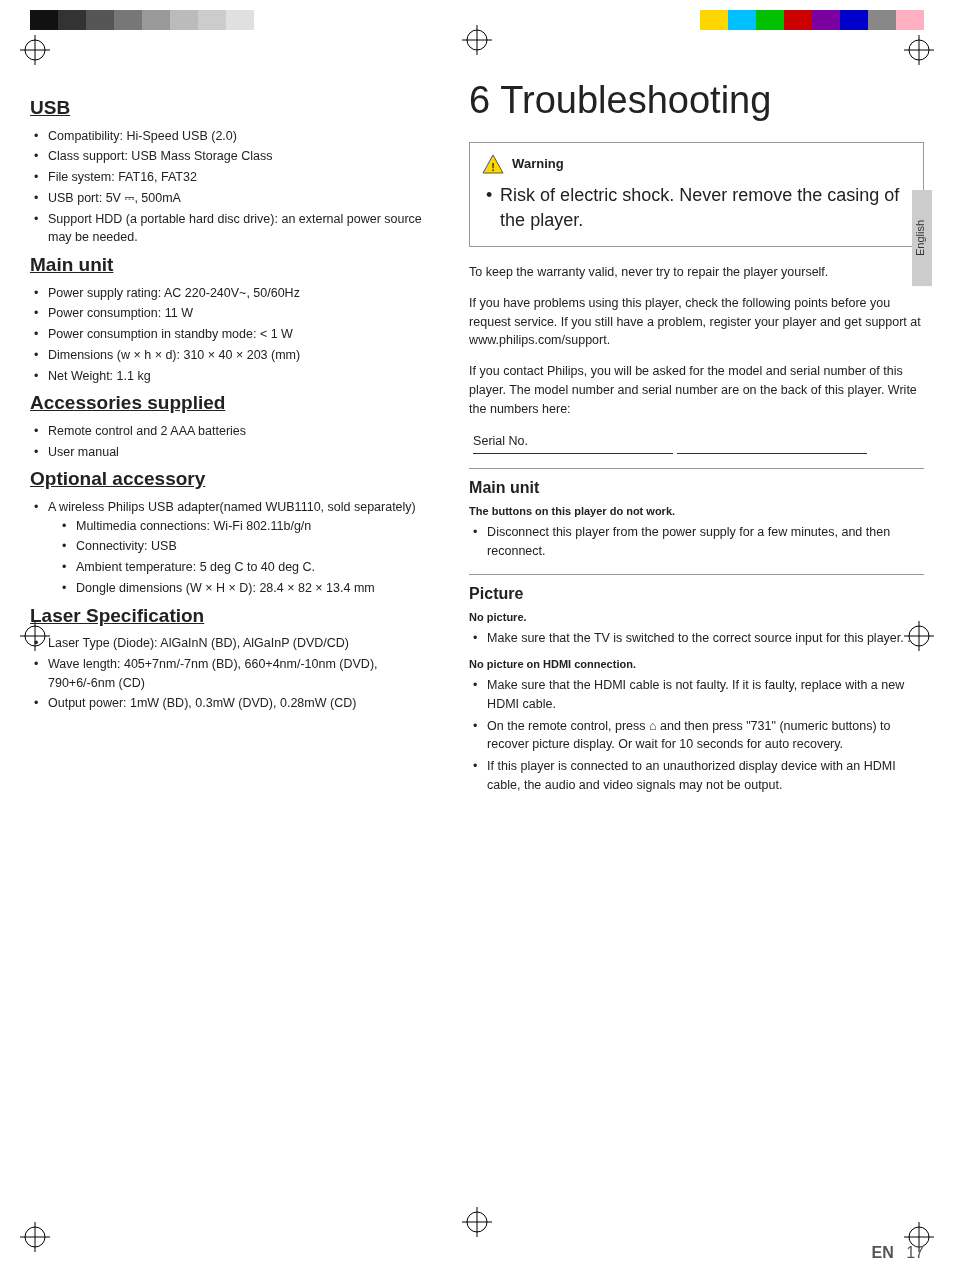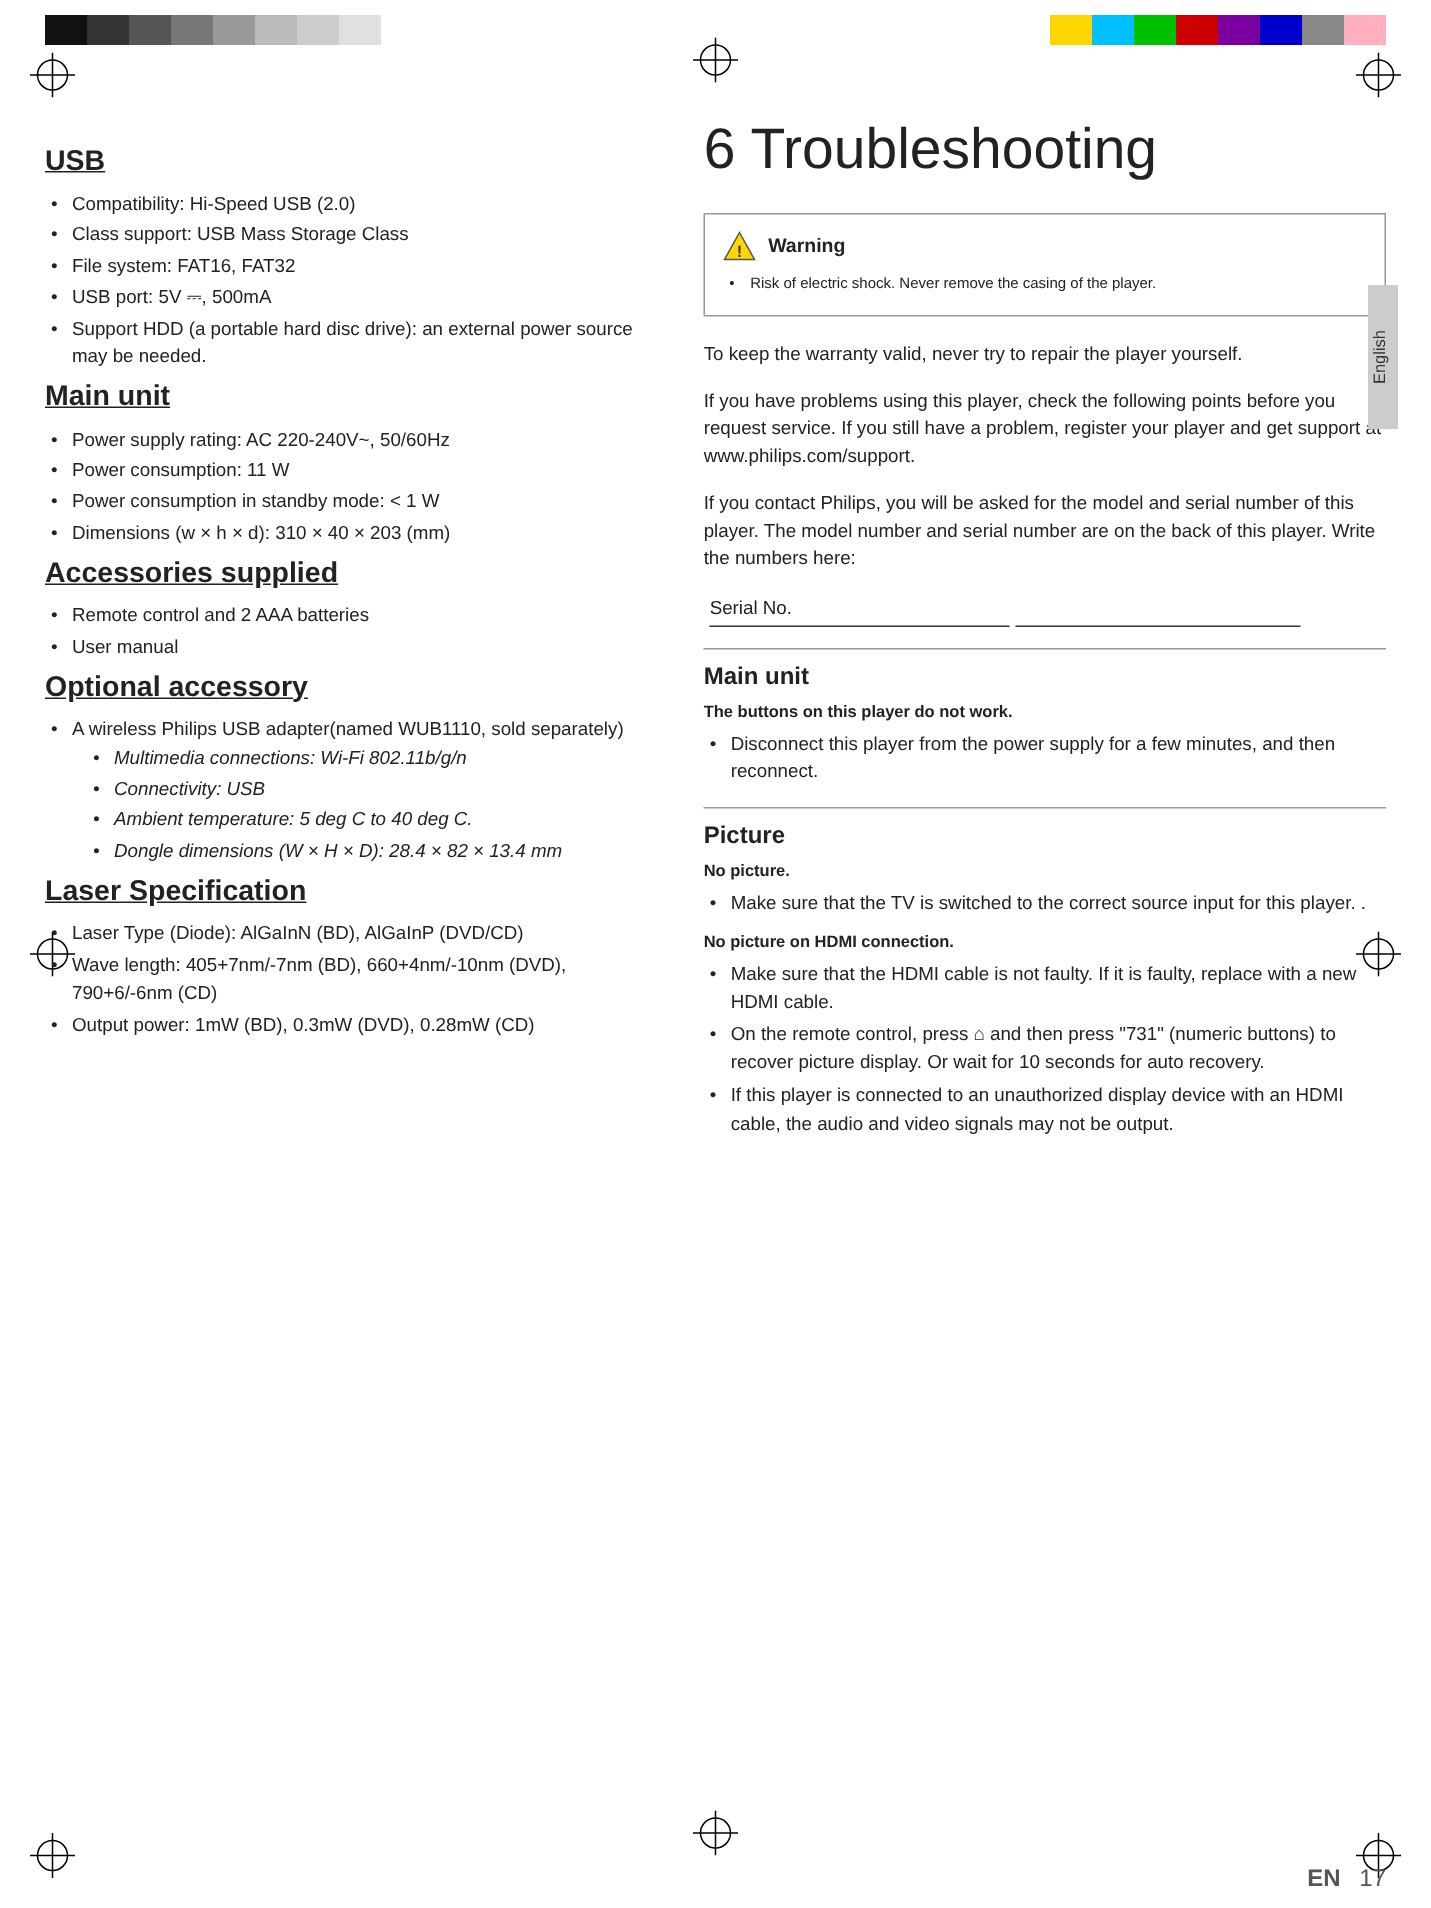--- a/index.html
+++ b/index.html
@@ -117,21 +117,20 @@
       position: relative;
       margin-bottom: 2px;
     }
     .left-column ul li::before {
       content: '•';
       position: absolute;
       left: 0;
     }
     .left-column ul li ul {
       padding-left: 14px;
-      font-style: italic;
     }
     .left-column ul li ul li::before {
       content: '•';
     }
 
     
     .right-column {
       width: 52%;
       padding-left: 10px;
       padding-top: 10px;
@@ -167,21 +166,21 @@
       font-weight: bold;
       font-size: 13px;
     }
     .warning-box ul {
       list-style: none;
       padding-left: 4px;
     }
     .warning-box ul li {
       padding-left: 14px;
       position: relative;
-      font-size: 10px;
+      font-size: 18px;
       line-height: 1.4;
     }
     .warning-box ul li::before {
       content: '•';
       position: absolute;
       left: 0;
     }
 
     
     .intro-text {
@@ -371,20 +370,21 @@
       <li>USB port: 5V ⎓, 500mA</li>
       <li>Support HDD (a portable hard disc drive): an external power source may be needed.</li>
     </ul>
 
     <h3>Main unit</h3>
     <ul>
       <li>Power supply rating: AC 220-240V~, 50/60Hz</li>
       <li>Power consumption: 11 W</li>
       <li>Power consumption in standby mode: &lt; 1 W</li>
       <li>Dimensions (w × h × d): 310 × 40 × 203 (mm)</li>
+      <li>Net Weight: 1.1 kg</li>
     </ul>
 
     <h3>Accessories supplied</h3>
     <ul>
       <li>Remote control and 2 AAA batteries</li>
       <li>User manual</li>
     </ul>
 
     <h3>Optional accessory</h3>
     <ul>

